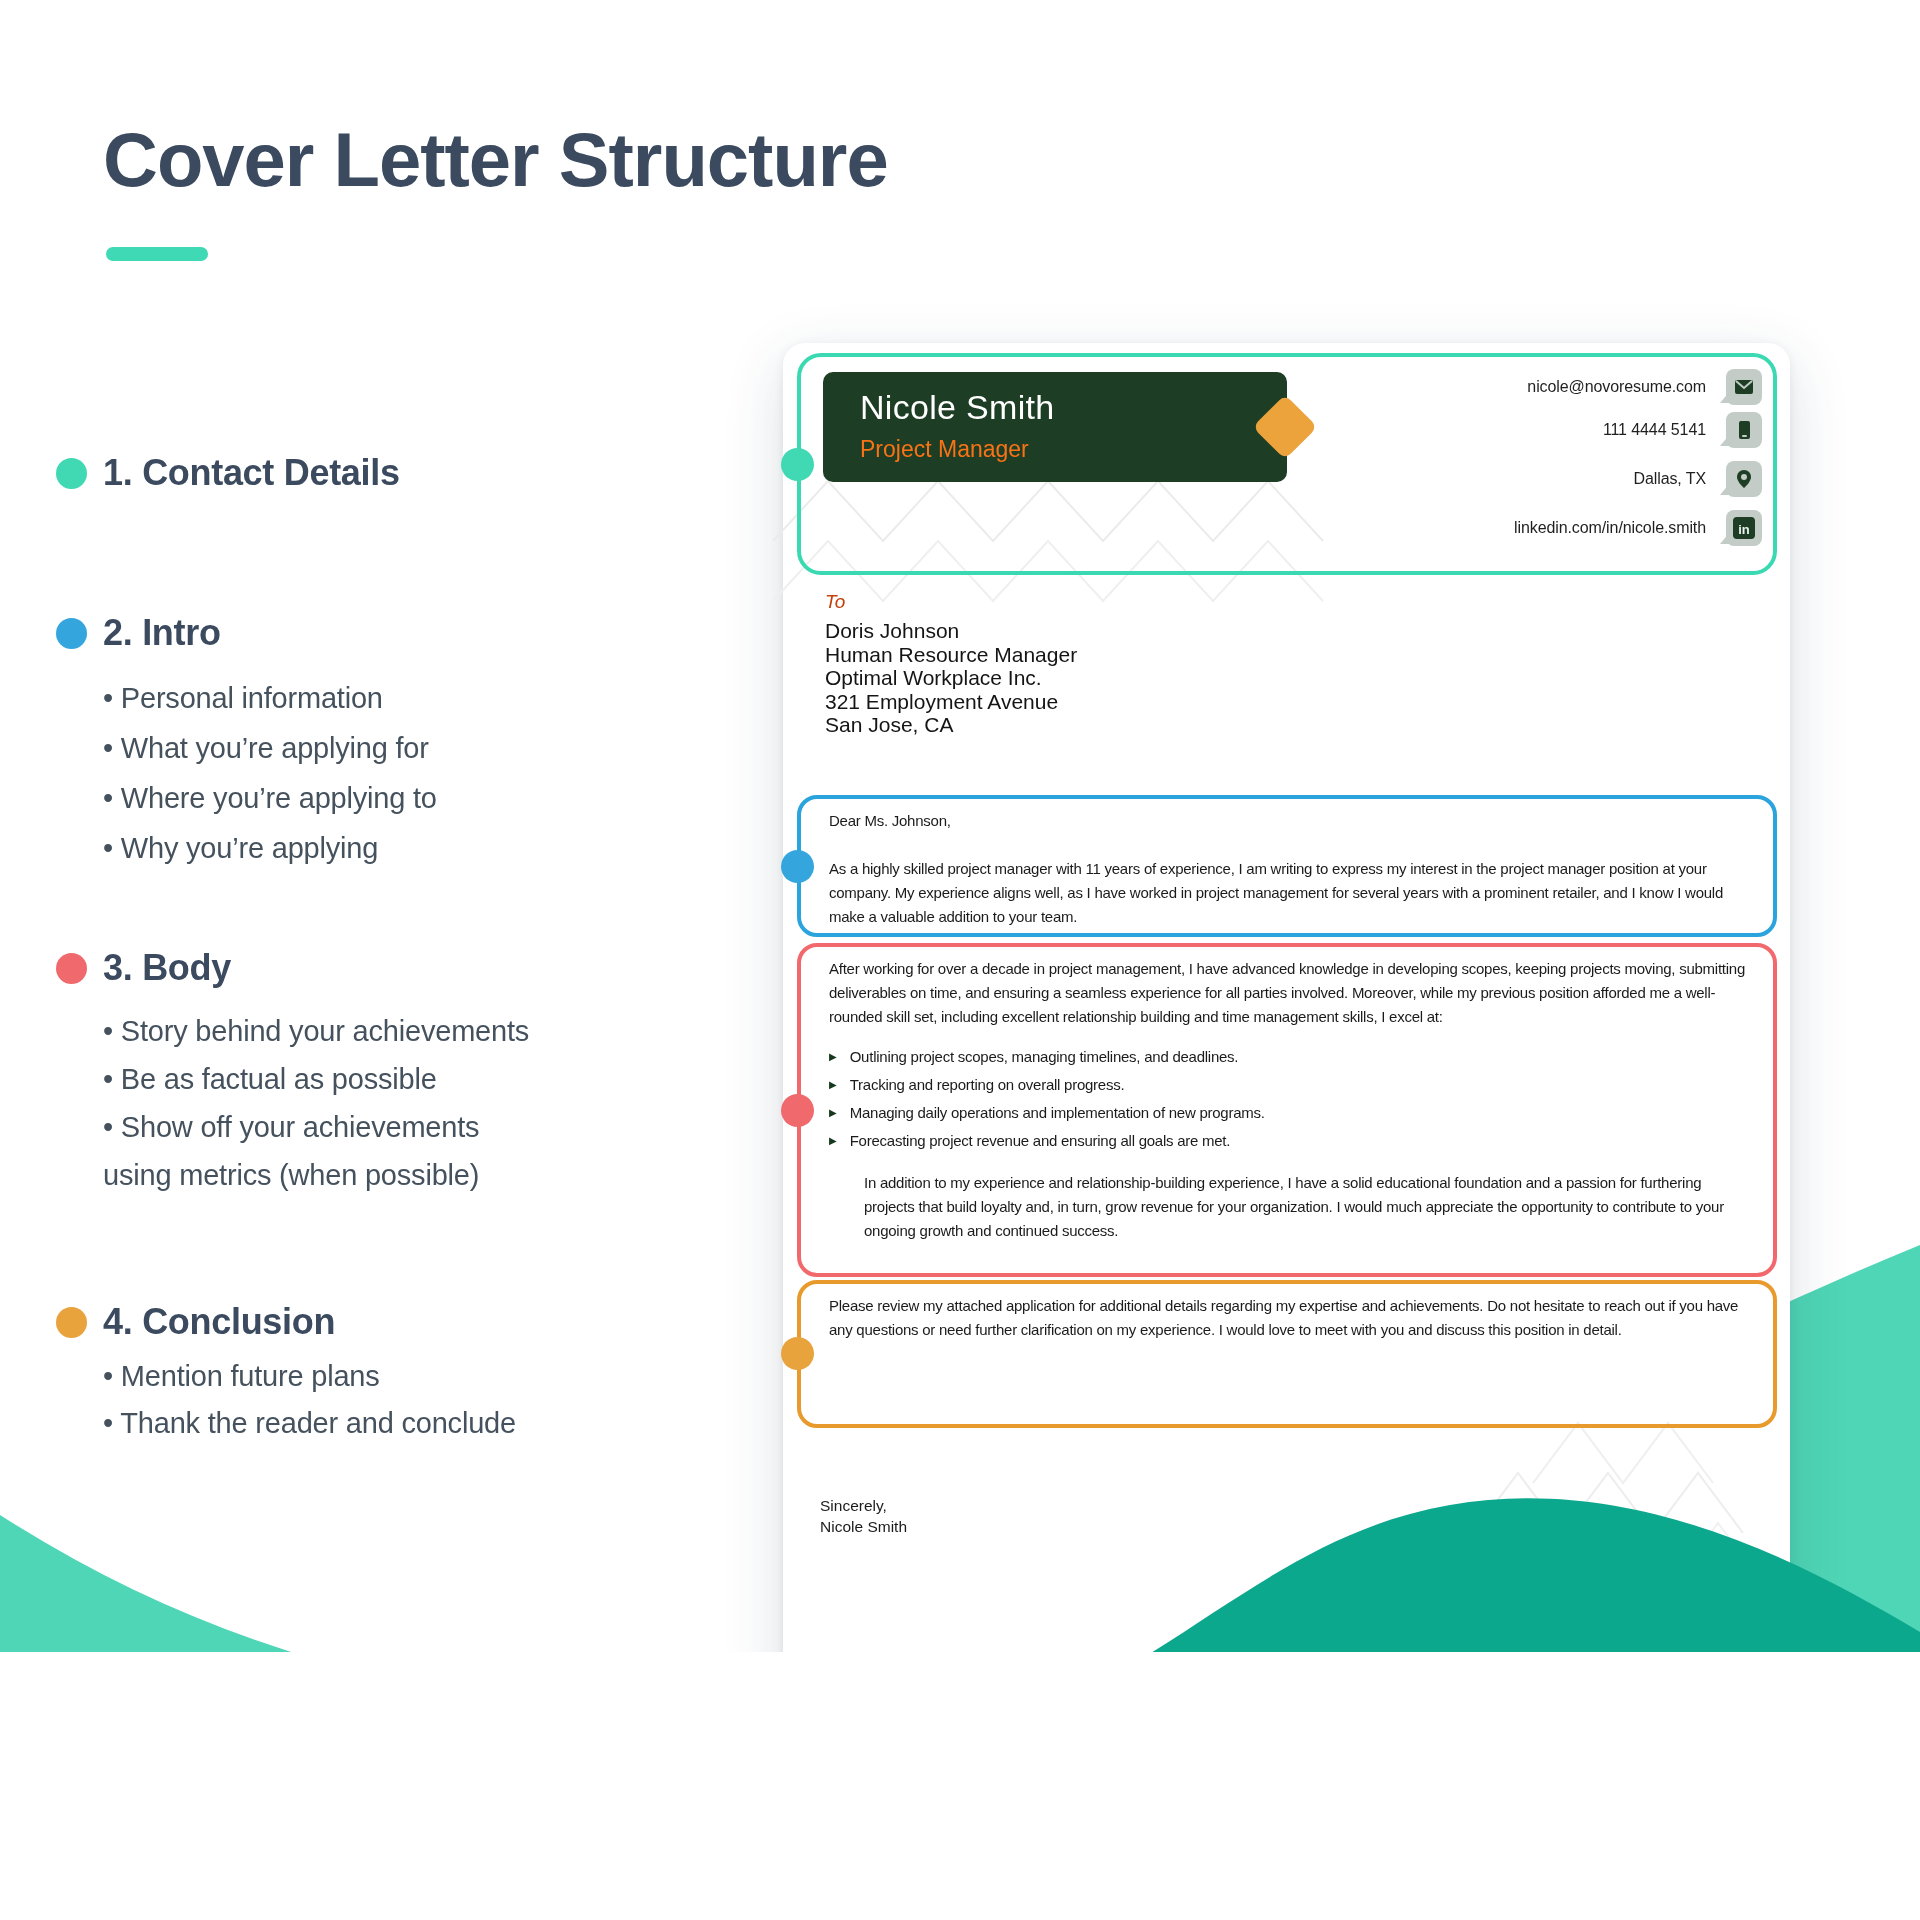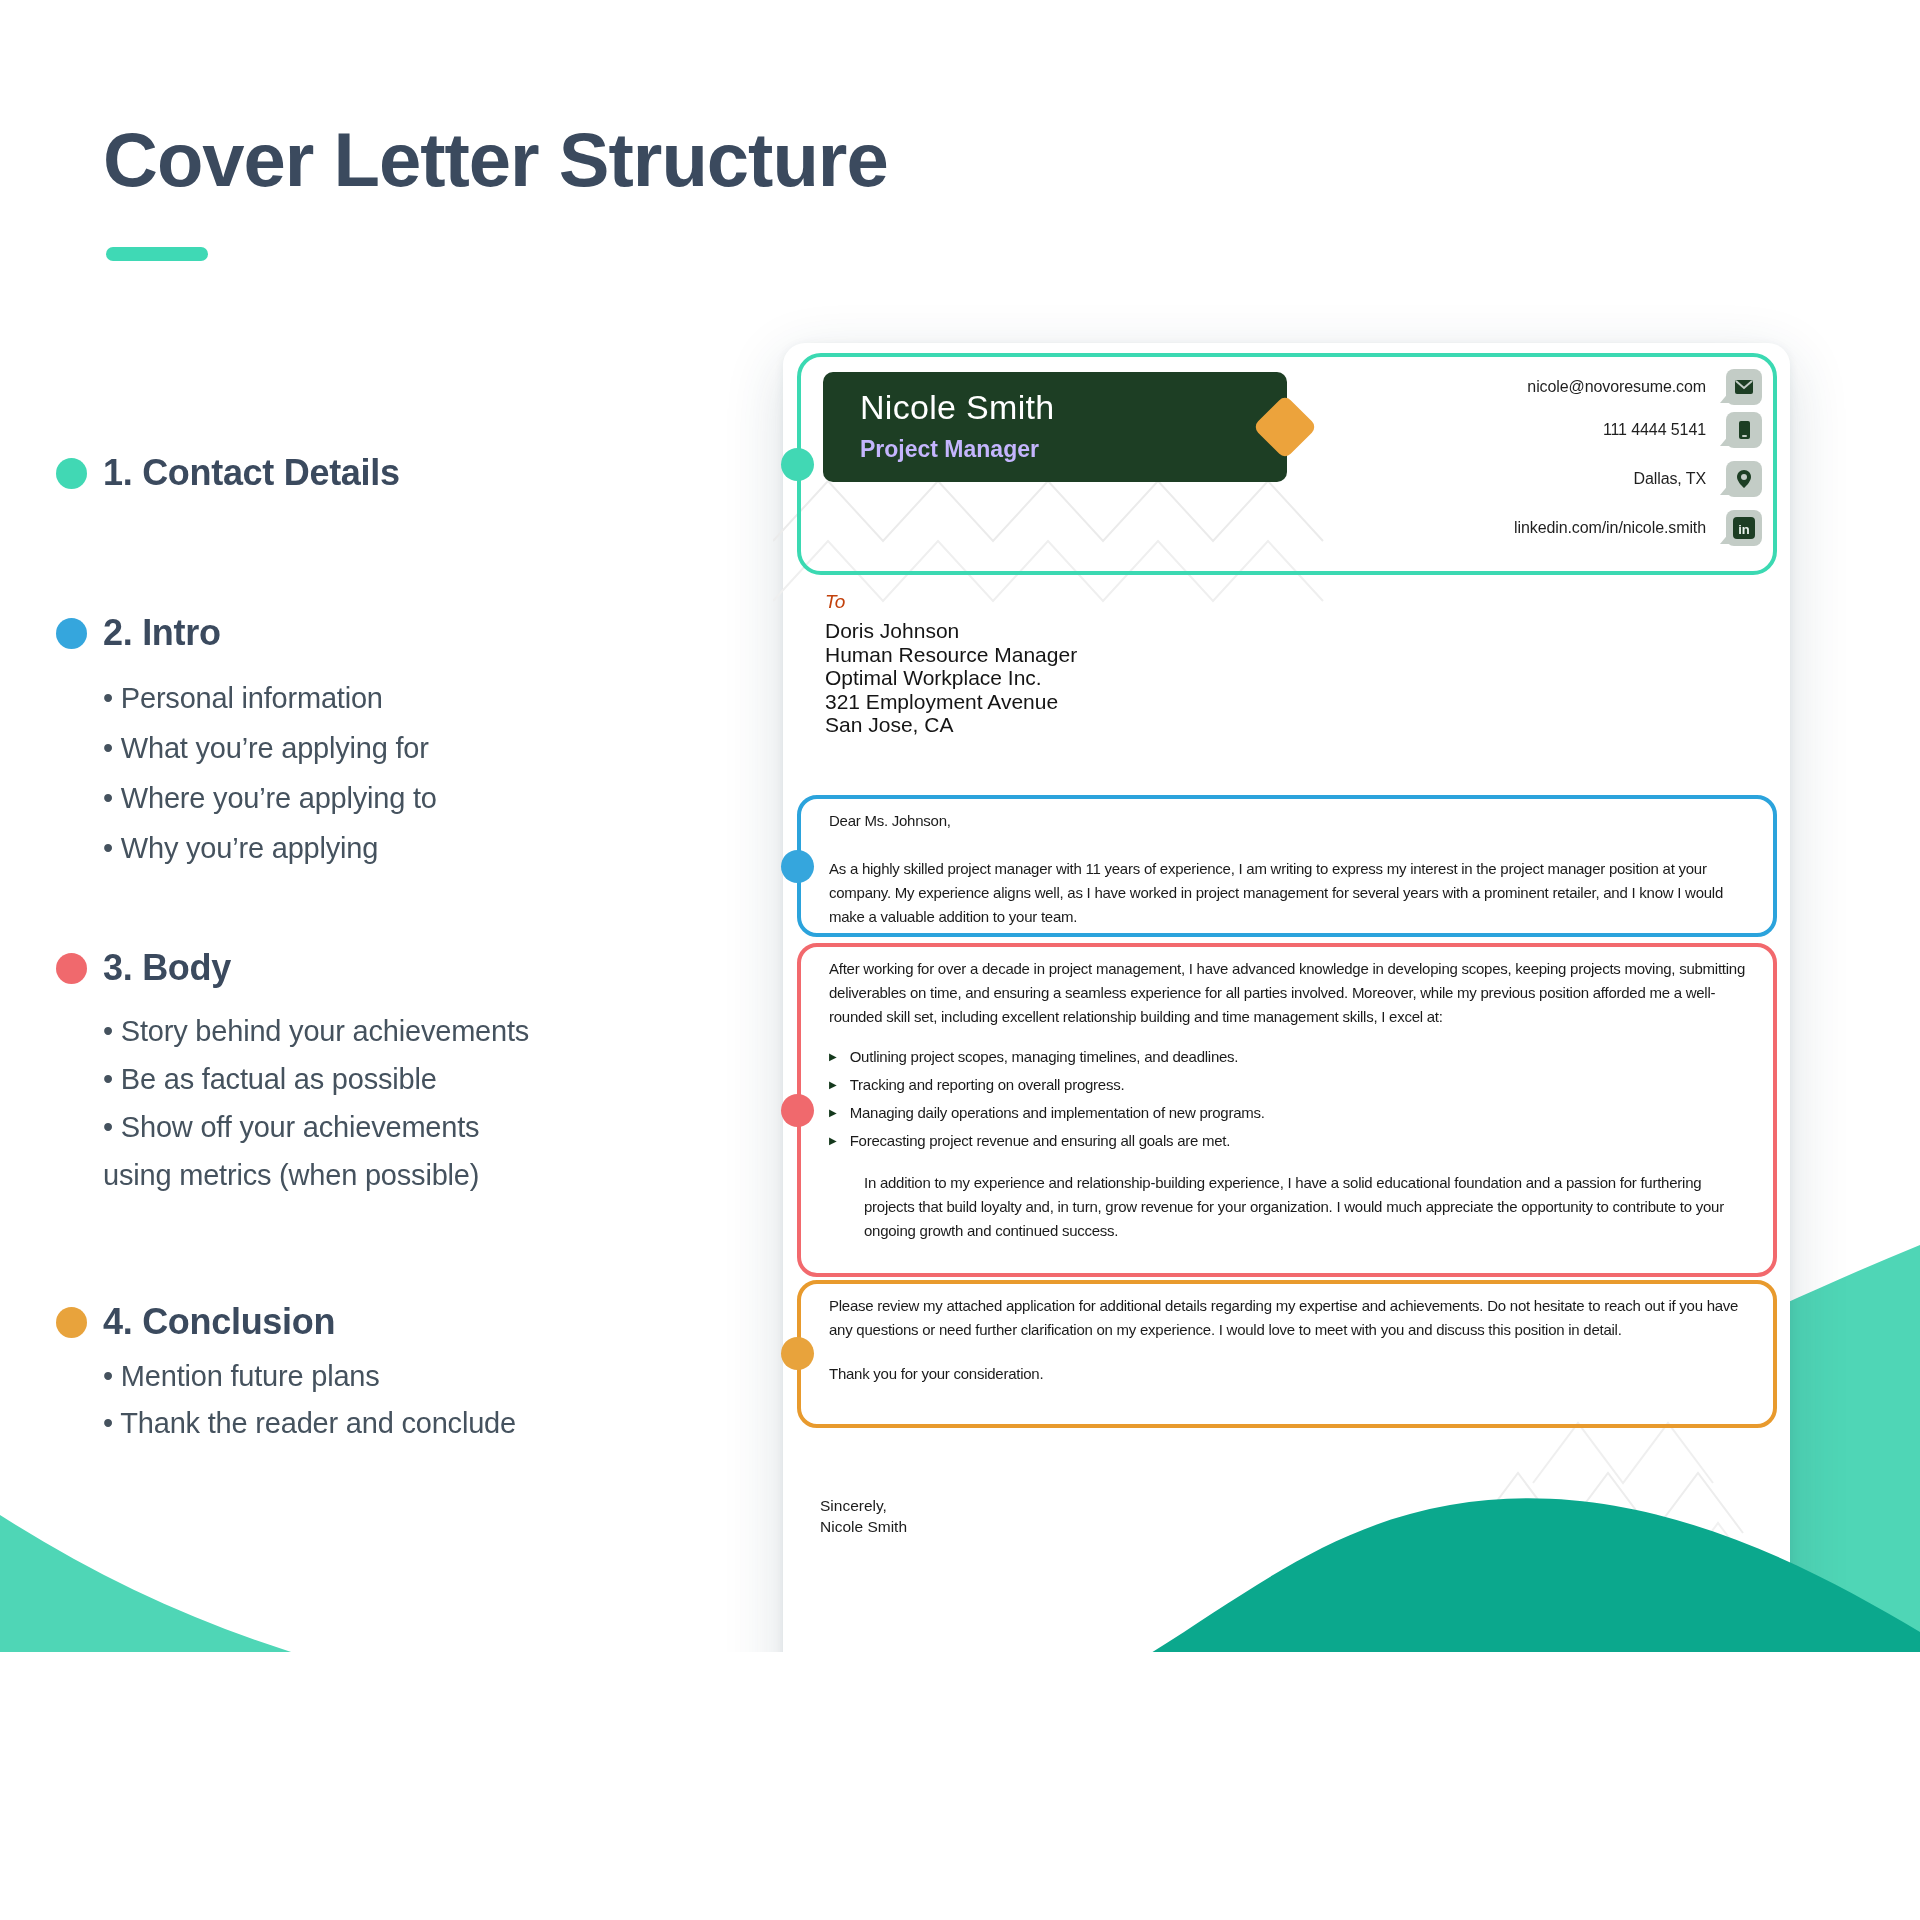--- a/index.html
+++ b/index.html
@@ -39,21 +39,21 @@
   .marker-dot{position:absolute;left:-2px;width:33px;height:33px;border-radius:50%;}
   .md-contact{top:105px;background:#41d8b4;}
   .md-intro{top:507px;background:#35a6dd;}
   .md-body{top:751px;background:#f0696d;}
   .md-conclusion{top:994px;background:#e8a33c;}
 
   .name-box{
     position:absolute;left:40px;top:29px;width:464px;height:110px;background:#1d3e24;border-radius:10px;
   }
   .name-box .nm{position:absolute;left:37px;top:16px;font-size:34px;color:#ffffff;letter-spacing:0.3px;}
-  .name-box .jt{position:absolute;left:37px;top:64px;font-size:23px;color:#c4b5fd;font-weight:bold;}
+  .name-box .jt{position:absolute;left:37px;top:64px;font-size:23px;color:#f97316;}
   .diamond{
     position:absolute;left:479px;top:61px;width:46px;height:46px;background:#eca33c;border-radius:8px;
     transform:rotate(45deg);
   }
 
   .contact-row{position:absolute;right:28px;height:36px;display:flex;align-items:center;gap:20px;}
   .contact-row .ct{font-size:16px;color:#1f1f1f;letter-spacing:-0.1px;}
   .cicon{
     width:36px;height:36px;border-radius:8px;background:#c3ccc6;position:relative;
     display:flex;align-items:center;justify-content:center;flex:0 0 36px;
@@ -236,21 +236,20 @@
             <span class="letter-text">Forecasting project revenue and ensuring all goals are met.</span>
           </div>
       </div>
       <div class="letter-text" style="margin-top:16px;margin-left:35px;">In addition to my experience and relationship-building experience, I have a solid educational foundation and a passion for furthering projects that build loyalty and, in turn, grow revenue for your organization. I would much appreciate the opportunity to contribute to your ongoing growth and continued success.</div>
     </div>
 
     <div class="outline-box box-conclusion"></div>
     <div class="marker-dot md-conclusion"></div>
     <div class="pad-box" style="top:951px;">
       <div class="letter-text">Please review my attached application for additional details regarding my expertise and achievements. Do not hesitate to reach out if you have any questions or need further clarification on my experience. I would love to meet with you and discuss this position in detail.</div>
-      <div class="letter-text" style="margin-top:20px;">Thank you for your consideration.</div>
     </div>
 
     <div class="signoff">
       <div>Sincerely,</div>
       <div>Nicole Smith</div>
     </div>
   </div>
 
   <svg class="wave-svg wave-front" viewBox="0 0 1920 1920" aria-hidden="true">
     <path d="M0,1685 C260,1805 560,1850 900,1765 C1160,1698 1250,1540 1450,1505 C1630,1473 1800,1560 1920,1632 L1920,1920 L0,1920 Z" fill="#0ba88d"></path>

